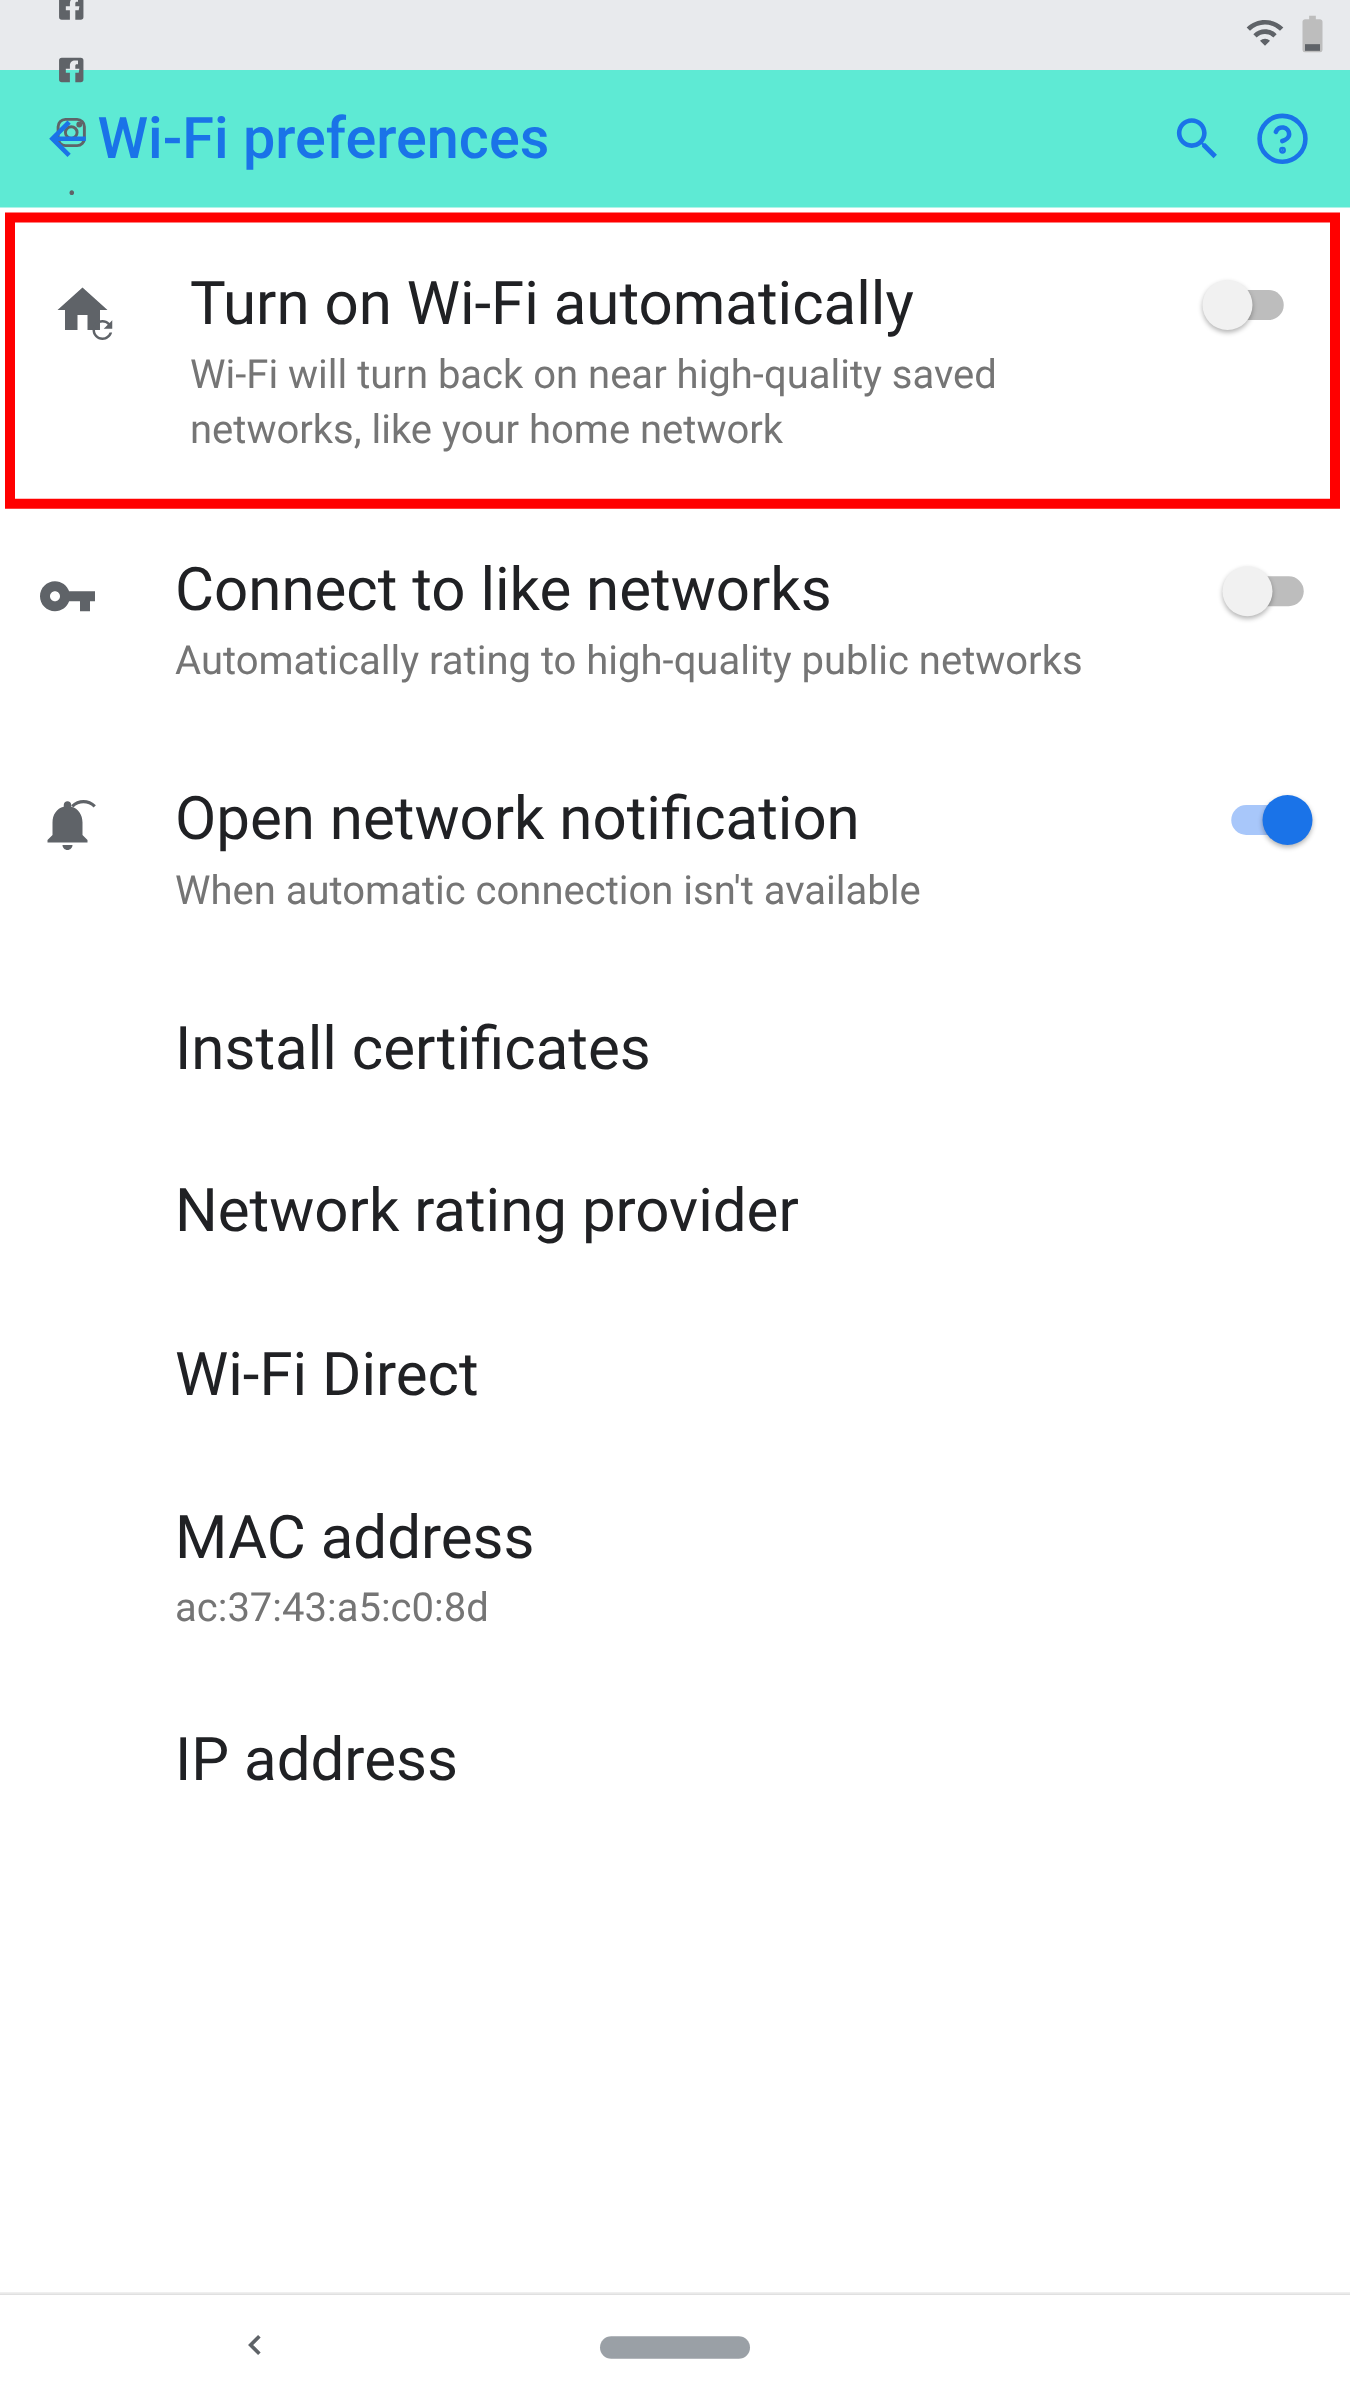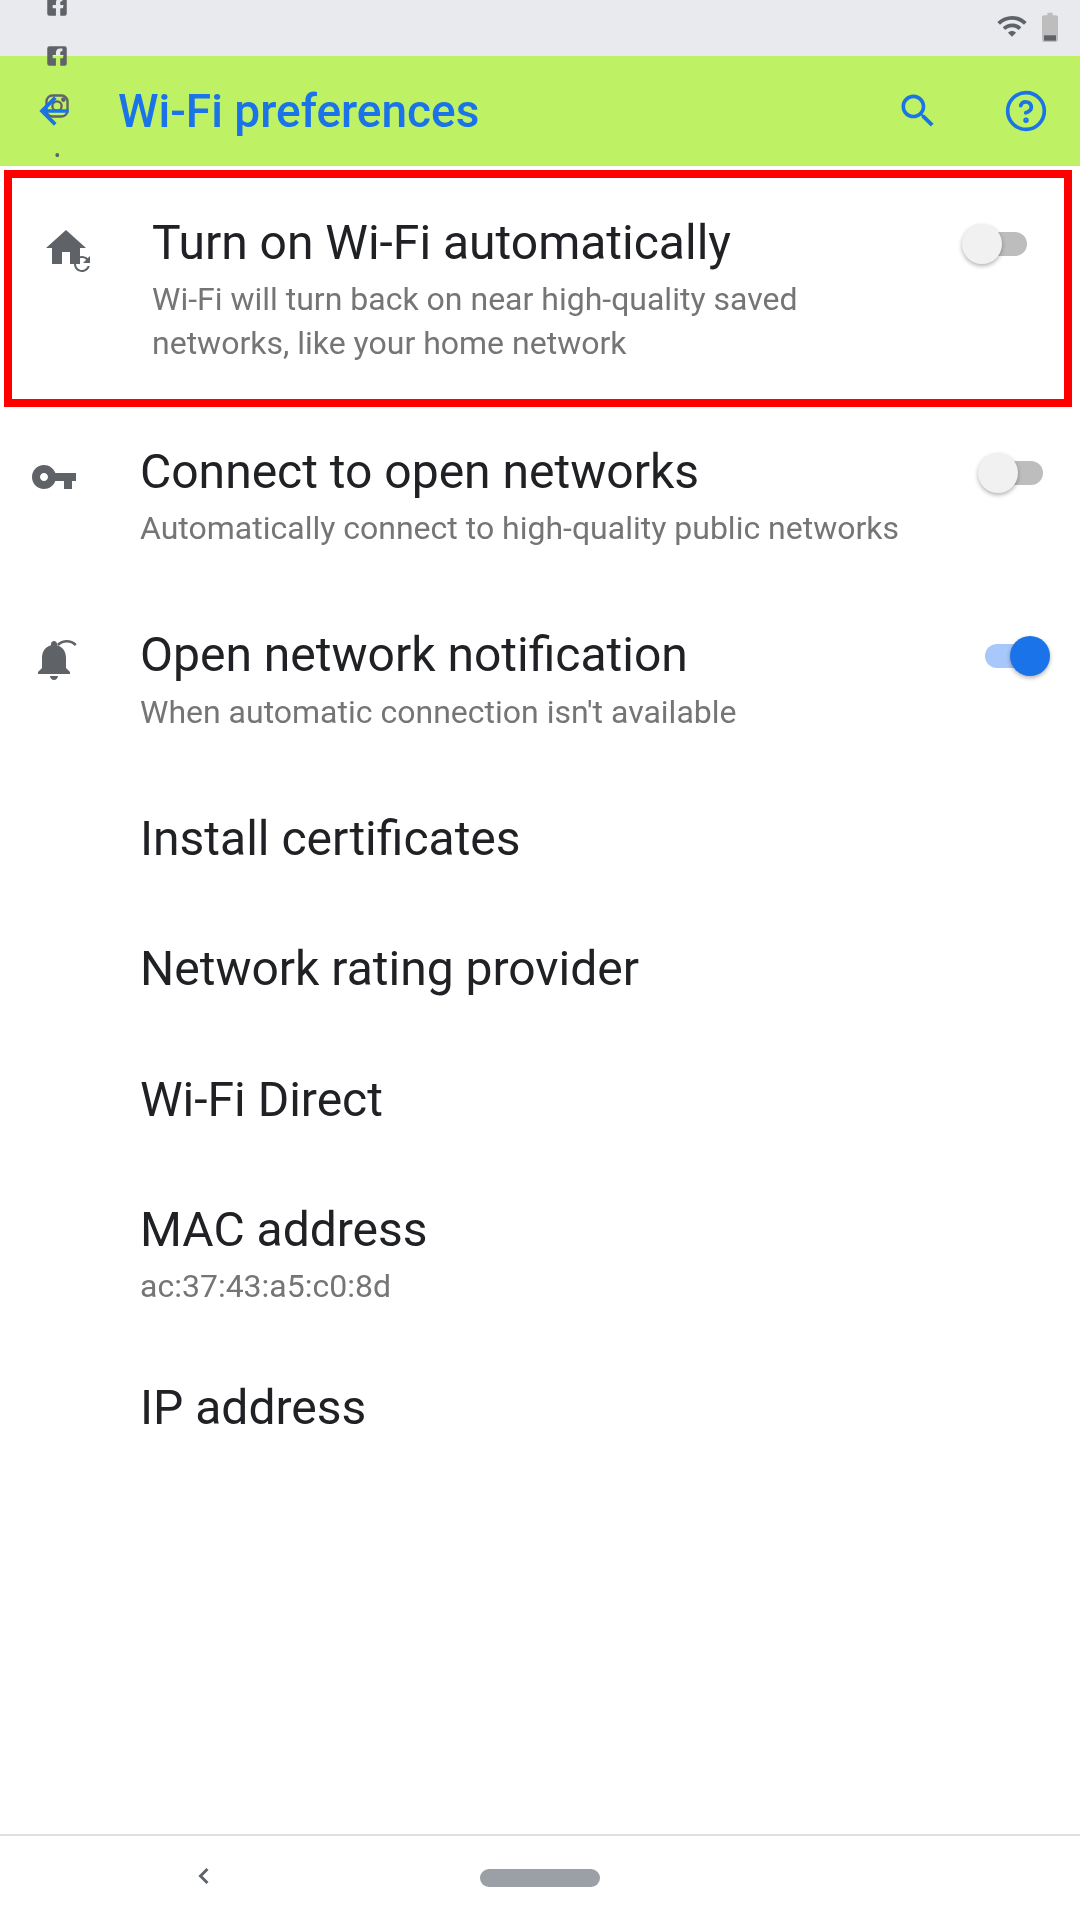--- a/index.html
+++ b/index.html
@@ -38,25 +38,24 @@
       justify-content: center;
       color: #5f6368;
     }
     .status-right {
       display: flex;
       align-items: center;
       gap: 12px;
     }
     .app-bar {
       height: 110px;
-      background: #bef264;
+      background: #5eead4;
       display: flex;
       align-items: center;
       padding: 0 30px;
-      gap: 40px;
     }
     .back-arrow {
       width: 48px;
       height: 48px;
       display: flex;
       align-items: center;
       justify-content: center;
       color: #1a73e8;
     }
     .app-title {
@@ -277,22 +276,22 @@
     </div>
   </div>
 
   <div class="setting-row">
     <div class="setting-icon">
       <svg width="48" height="48" viewBox="0 0 24 24" fill="#5f6368">
           <path d="M12.65 10C11.83 7.67 9.61 6 7 6c-3.31 0-6 2.69-6 6s2.69 6 6 6c2.61 0 4.83-1.67 5.65-4H17v4h4v-4h2v-4H12.65zM7 14c-1.1 0-2-.9-2-2s.9-2 2-2 2 .9 2 2-.9 2-2 2z"></path>
         </svg>
     </div>
     <div class="setting-text">
-      <div class="setting-title">Connect to open networks</div>
-      <div class="setting-subtitle">Automatically connect to high-quality public networks</div>
+      <div class="setting-title">Connect to like networks</div>
+      <div class="setting-subtitle">Automatically rating to high-quality public networks</div>
     </div>
     <div class="setting-control">
       <div class="toggle">
         <div class="toggle-track"></div>
           <div class="toggle-thumb"></div>
       </div>
     </div>
   </div>
 
   <div class="setting-row tall">

